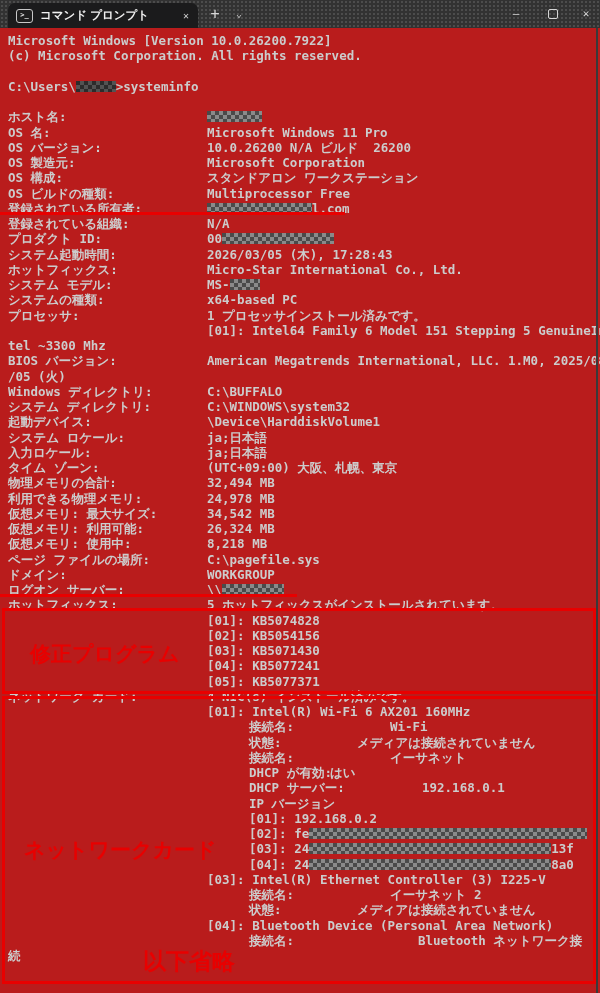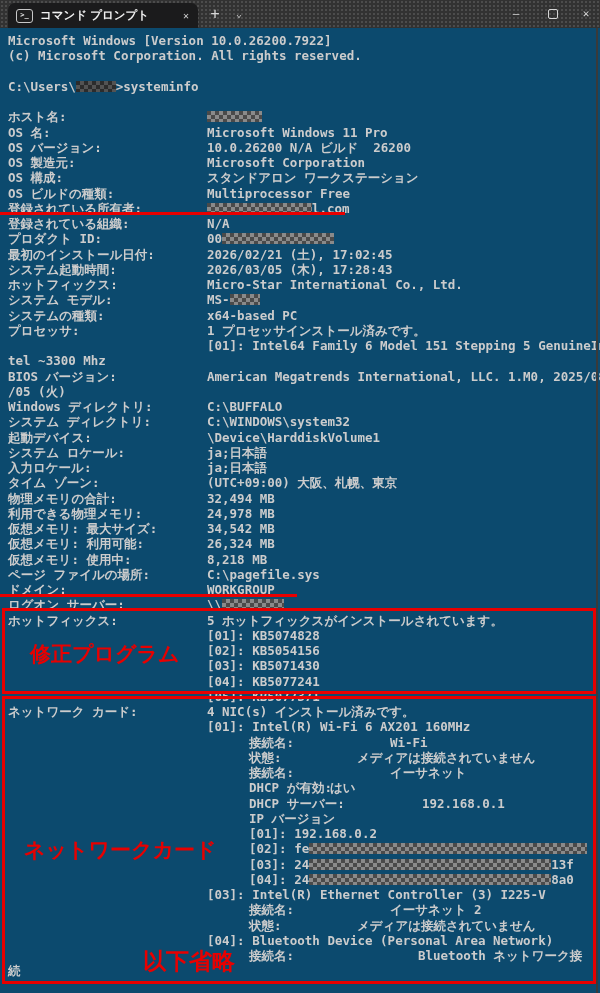--- a/index.html
+++ b/index.html
@@ -16,21 +16,21 @@
     font-family:"Liberation Sans","DejaVu Sans",sans-serif;flex:1;}
   .tab-close{color:#cfcfcf;font-size:10px;margin-right:9px;cursor:default;}
   .bar-btn{position:absolute;top:0;height:28px;color:#d6d6d6;text-align:center;line-height:28px;}
   .newtab{left:203px;width:24px;font-size:15px;}
   .dropdown{left:229px;width:20px;font-size:10px;}
   .minimize{left:498px;width:36px;font-size:11px;}
   .maximize{left:535px;width:36px;}
   .max-box{display:inline-block;width:8px;height:8px;border:1px solid #d6d6d6;border-radius:2px;margin-top:9px;}
   .close{left:572px;width:28px;font-size:11px;}
   
-  .content{position:absolute;top:28px;left:0;width:600px;height:965px;background:#0c4a6e;
+  .content{position:absolute;top:28px;left:0;width:600px;height:965px;background:#b91c1c;
     color:#cccccc;font-size:12.5px;font-weight:600;}
   .lines{position:absolute;top:5px;left:0;width:100%;}
   .row{position:relative;height:15.25px;line-height:15.3px;white-space:pre;}
   .lab{position:absolute;left:8px;}
   .val{position:absolute;left:207px;}
   .sublab{position:absolute;left:249px;}
   .subval{position:absolute;}
   .blur{display:inline-block;height:11px;margin-bottom:-1px;
     background-image:linear-gradient(45deg,#8a8a8a 25%,transparent 25%,transparent 75%,#8a8a8a 75%),
                      linear-gradient(45deg,#8a8a8a 25%,#4a4a4a 25%,#4a4a4a 75%,#8a8a8a 75%);
@@ -76,21 +76,20 @@
       <div class="row"></div>
       <div class="row"><span class="lab">ホスト名:</span><span class="val"><span class="blur" style="width: 55px;"></span></span></div>
       <div class="row"><span class="lab">OS 名:</span><span class="val">Microsoft Windows 11 Pro</span></div>
       <div class="row"><span class="lab">OS バージョン:</span><span class="val">10.0.26200 N/A ビルド  26200</span></div>
       <div class="row"><span class="lab">OS 製造元:</span><span class="val">Microsoft Corporation</span></div>
       <div class="row"><span class="lab">OS 構成:</span><span class="val">スタンドアロン ワークステーション</span></div>
       <div class="row"><span class="lab">OS ビルドの種類:</span><span class="val">Multiprocessor Free</span></div>
       <div class="row"><span class="lab">登録されている所有者:</span><span class="val"><span class="blur" style="width: 105px;"></span>l.com</span></div>
       <div class="row"><span class="lab">登録されている組織:</span><span class="val">N/A</span></div>
       <div class="row"><span class="lab">プロダクト ID:</span><span class="val">00<span class="blur" style="width: 112px;"></span></span></div>
-      <div class="row"><span class="lab">最初のインストール日付:</span><span class="val">2026/02/21 (土), 17:02:45</span></div>
       <div class="row"><span class="lab">システム起動時間:</span><span class="val">2026/03/05 (木), 17:28:43</span></div>
       <div class="row"><span class="lab">ホットフィックス:</span><span class="val">Micro-Star International Co., Ltd.</span></div>
       <div class="row"><span class="lab">システム モデル:</span><span class="val">MS-<span class="blur" style="width: 30px;"></span></span></div>
       <div class="row"><span class="lab">システムの種類:</span><span class="val">x64-based PC</span></div>
       <div class="row"><span class="lab">プロセッサ:</span><span class="val">1 プロセッサインストール済みです。</span></div>
       <div class="row"><span class="val">[01]: Intel64 Family 6 Model 151 Stepping 5 GenuineIn</span></div>
       <div class="row"><span class="lab">tel ~3300 Mhz</span></div>
       <div class="row"><span class="lab">BIOS バージョン:</span><span class="val">American Megatrends International, LLC. 1.M0, 2025/08</span></div>
       <div class="row"><span class="lab">/05 (火)</span></div>
       <div class="row"><span class="lab">Windows ディレクトリ:</span><span class="val">C:\BUFFALO</span></div>

